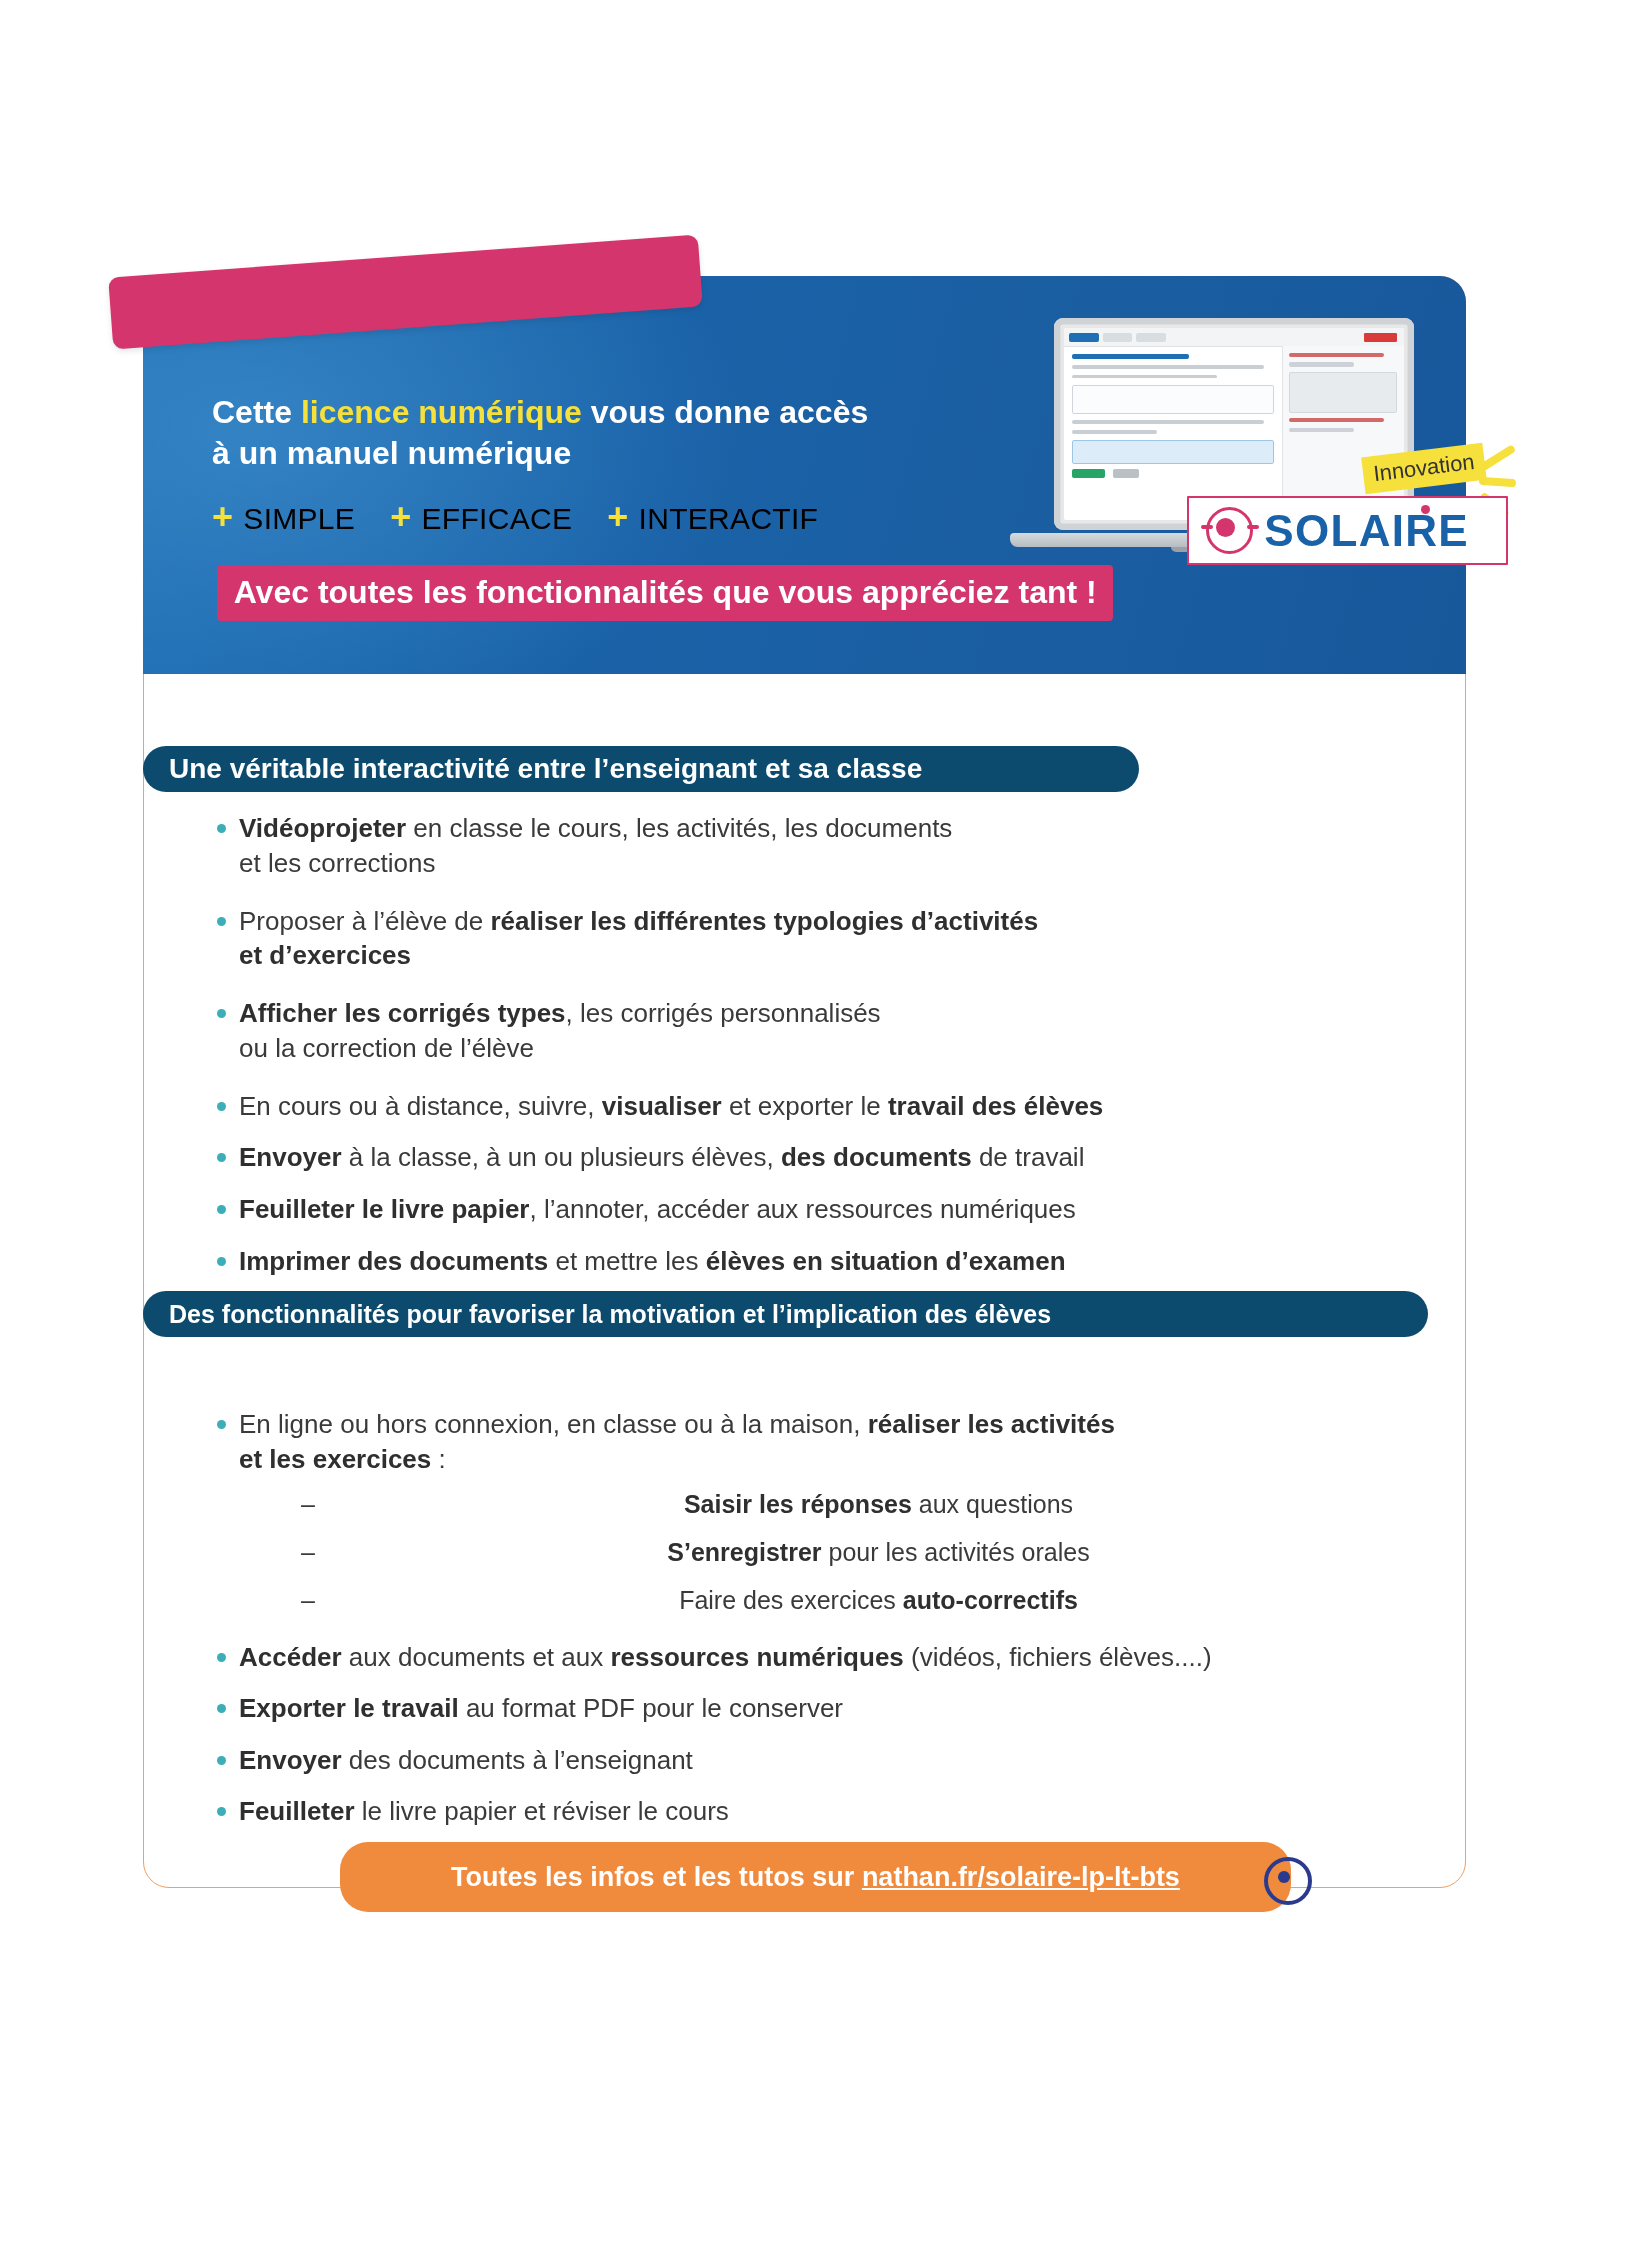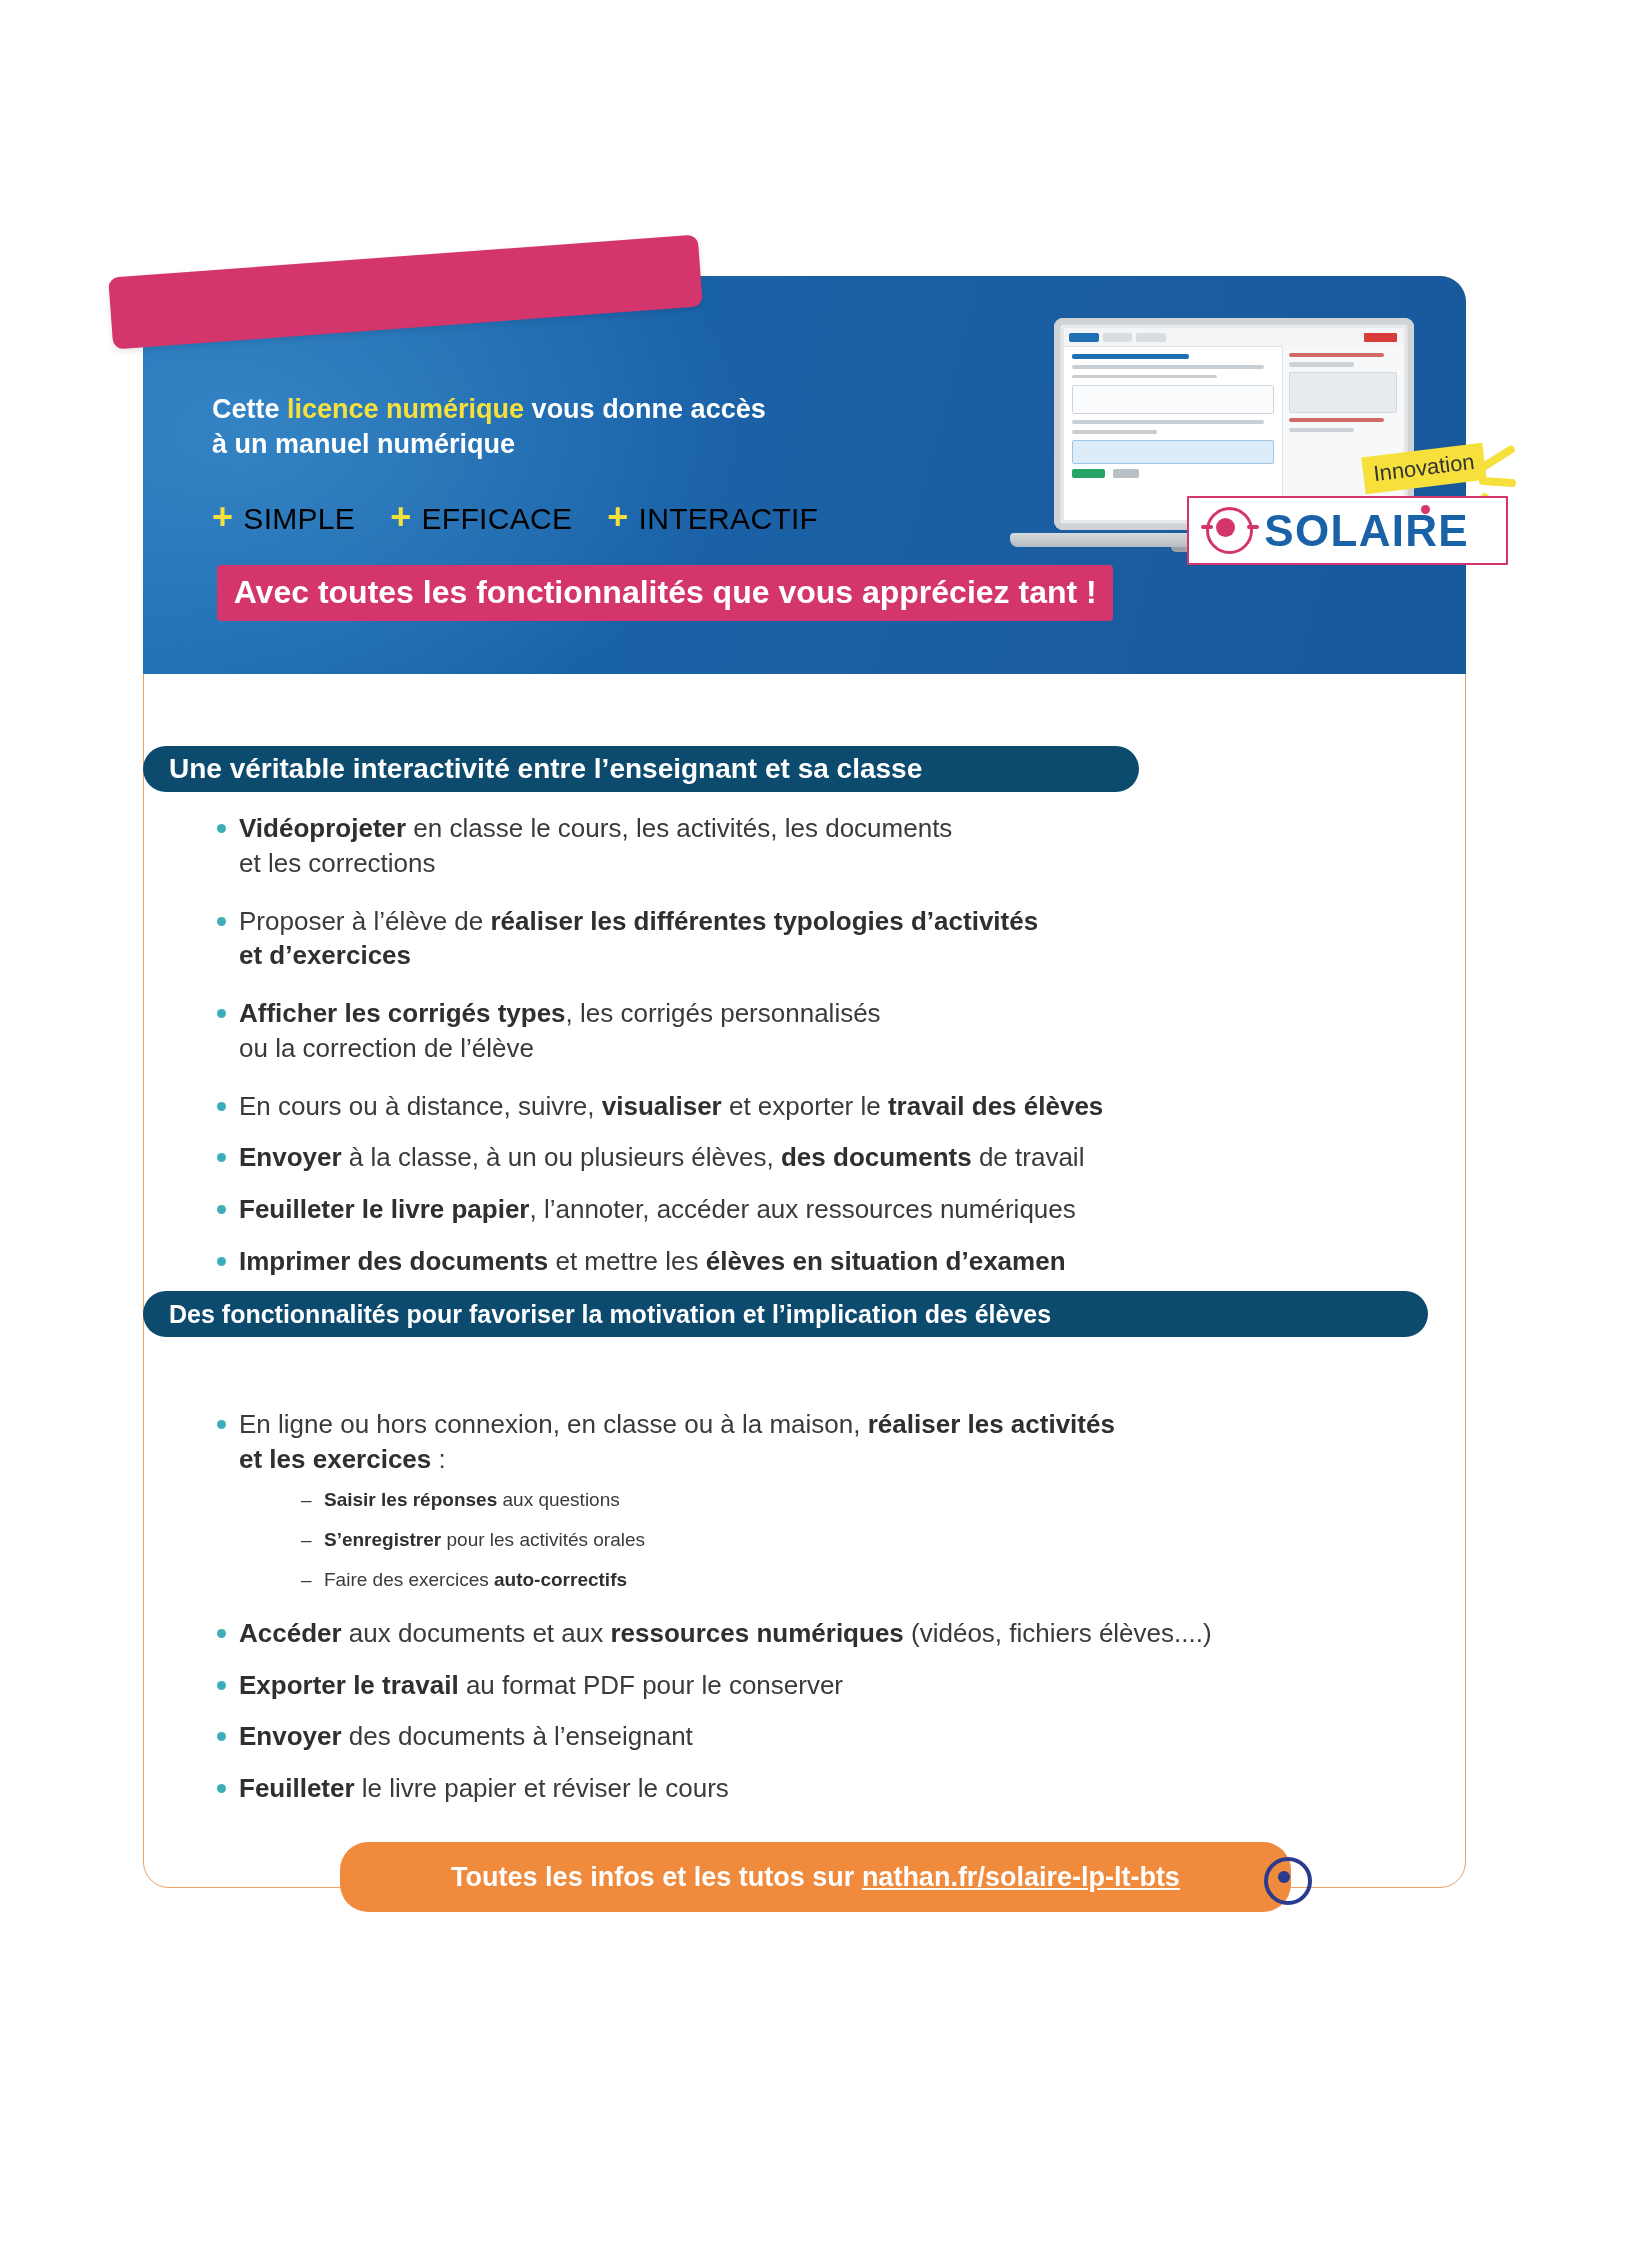--- a/index.html
+++ b/index.html
@@ -78,21 +78,21 @@
     white-space: nowrap;
   }
 
   
   .hero-head {
     position: absolute;
     left: 212px;
     top: 392px;
     width: 758px;
     color: #ffffff;
-    font-size: 27px;
+    font-size: 32px;
     font-weight: bold;
     line-height: 1.28;
   }
   .hl-yellow { color: #f5e03c; }
 
   .feature-row {
     position: absolute;
     left: 212px;
     top: 501px;
     display: flex;
@@ -326,25 +326,26 @@
     border-radius: 50%;
     background: #3dadb8;
   }
   .item b { font-weight: bold; color: #2f2f2f; }
   .item.tight { margin-bottom: 16.7px; }
 
   .subs {
     margin: 11.6px 0 0 62px;
   }
   .sub {
-    font-size: 19px;
+    font-size: 25px;
     line-height: 1.3;
     margin-bottom: 15.4px;
     position: relative;
     padding-left: 23px;
+    text-align: center;
   }
   .sub::before {
     content: "–";
     position: absolute;
     left: 0; top: 0;
     color: #3a3a3a;
   }
 
   
   .cta {

